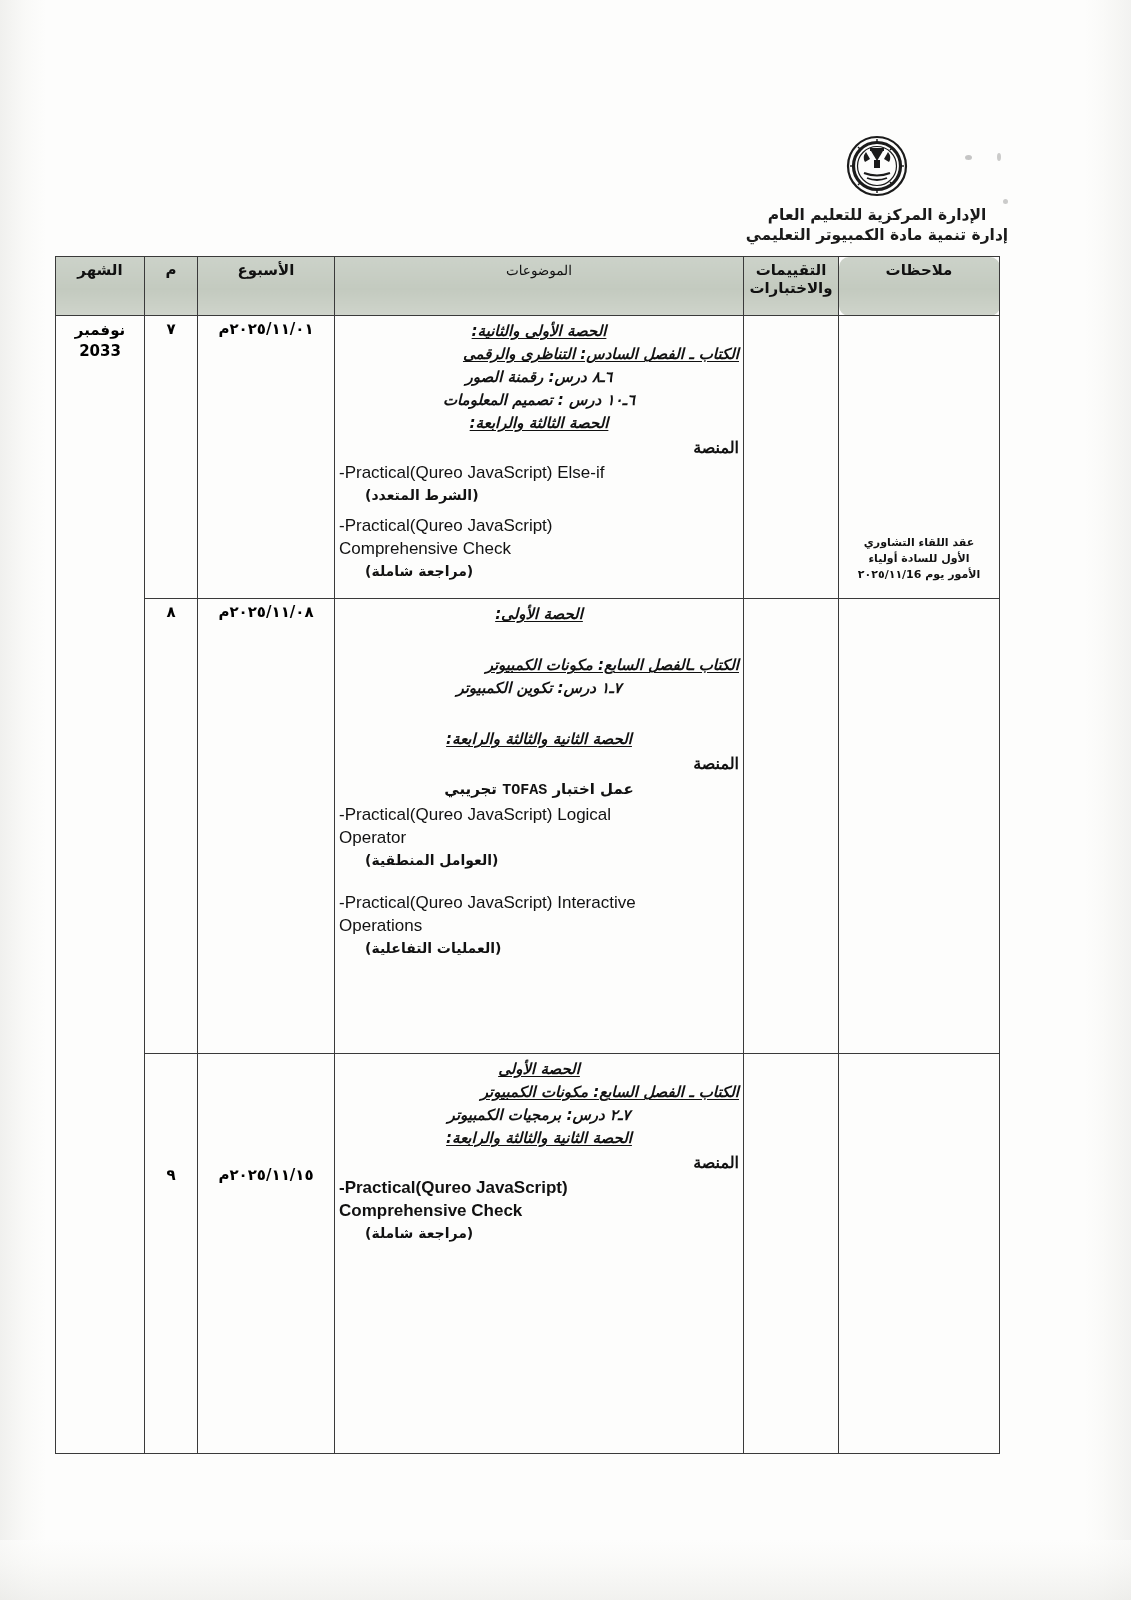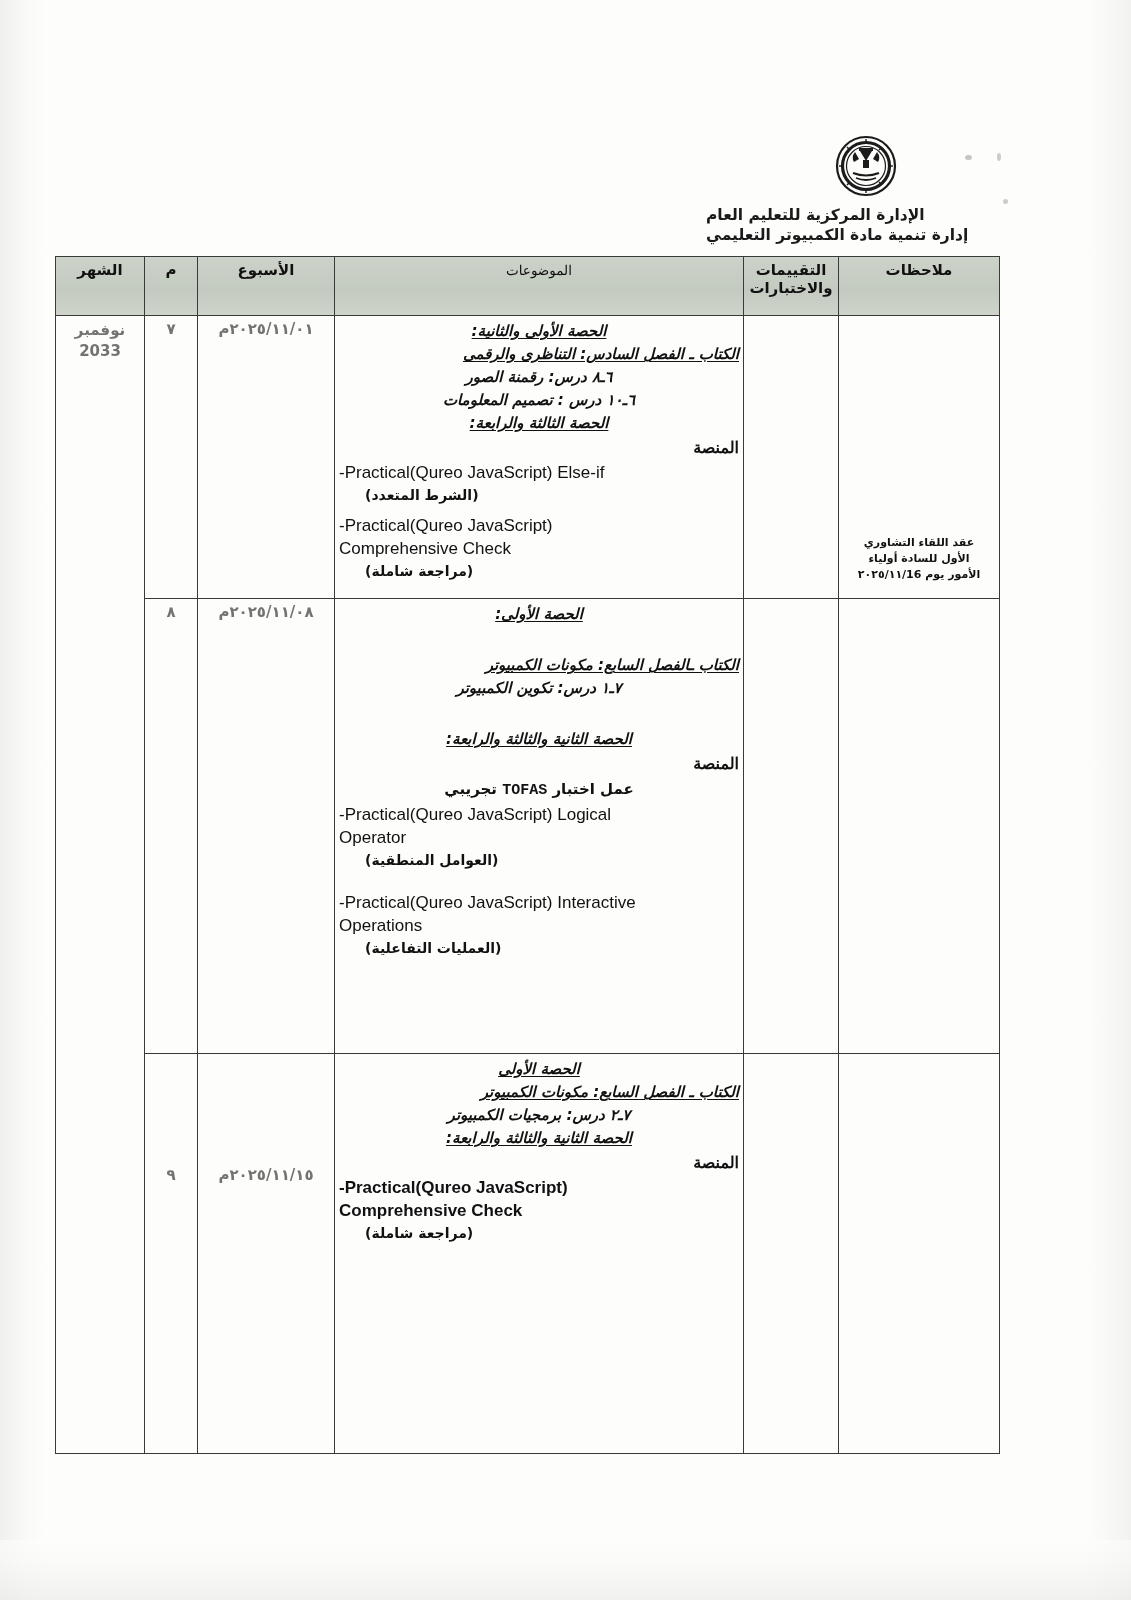--- a/index.html
+++ b/index.html
@@ -36,23 +36,23 @@
   .page-edge-shadow.bottom {
     left: 0; right: 0; top: auto; bottom: 0;
     width: auto; height: 60px;
     background: linear-gradient(to top, #ebebe8 0%, #f8f8f6 60%, #fdfdfc 100%);
   }
 
   
   .header-block {
     position: absolute;
     top: 135px;
-    right: 105px;
+    right: 94px;
     width: 320px;
-    text-align: left;
+    text-align: center;
   }
   .emblem {
     width: 74px;
     height: 62px;
     margin: 0 auto 8px auto;
     position: relative;
   }
   .emblem svg { display: block; }
 
   .header-line1, .header-line2 {
@@ -87,21 +87,21 @@
     background-image: linear-gradient(180deg, #ccd2c9 0%, #c3cabf 55%, #cfd4cb 100%);
     text-align: center;
     vertical-align: middle;
     font-family: "DejaVu Sans", sans-serif;
     font-weight: bold;
     font-size: 15px;
     line-height: 18px;
     height: 50px;
     color: #111;
   }
-  th.col-notes   { width: 152px; }
+  th.col-notes   { width: 152px; border-radius: 10px; }
   th.col-assess  { width: 86px; }
   th.col-topics  { width: 400px; }
   th.col-week    { width: 128px; }
   th.col-num     { width: 44px; }
   th.col-month   { width: 80px; }
 
   .th-topics-label { font-weight: normal; font-size: 13.5px; font-family: Liberation Serif, serif; }
 
   
   td.notes, td.assess { }
@@ -114,21 +114,21 @@
     padding: 0 8px;
     margin-top: 215px;
     direction: rtl;
   }
   td.week, td.num, td.month {
     text-align: center;
     vertical-align: middle;
     font-family: "DejaVu Sans", sans-serif;
     font-weight: bold;
     font-size: 15px;
-    color: #737373;
+    color: #000000;
   }
   td.num { font-size: 15px; }
   td.month .month-name { font-size: 15px; line-height: 21px; }
   td.month .month-year { font-size: 15px; line-height: 21px; }
 
   td.topics {
     padding: 6px 12px 10px 12px;
     direction: rtl;
   }
 

